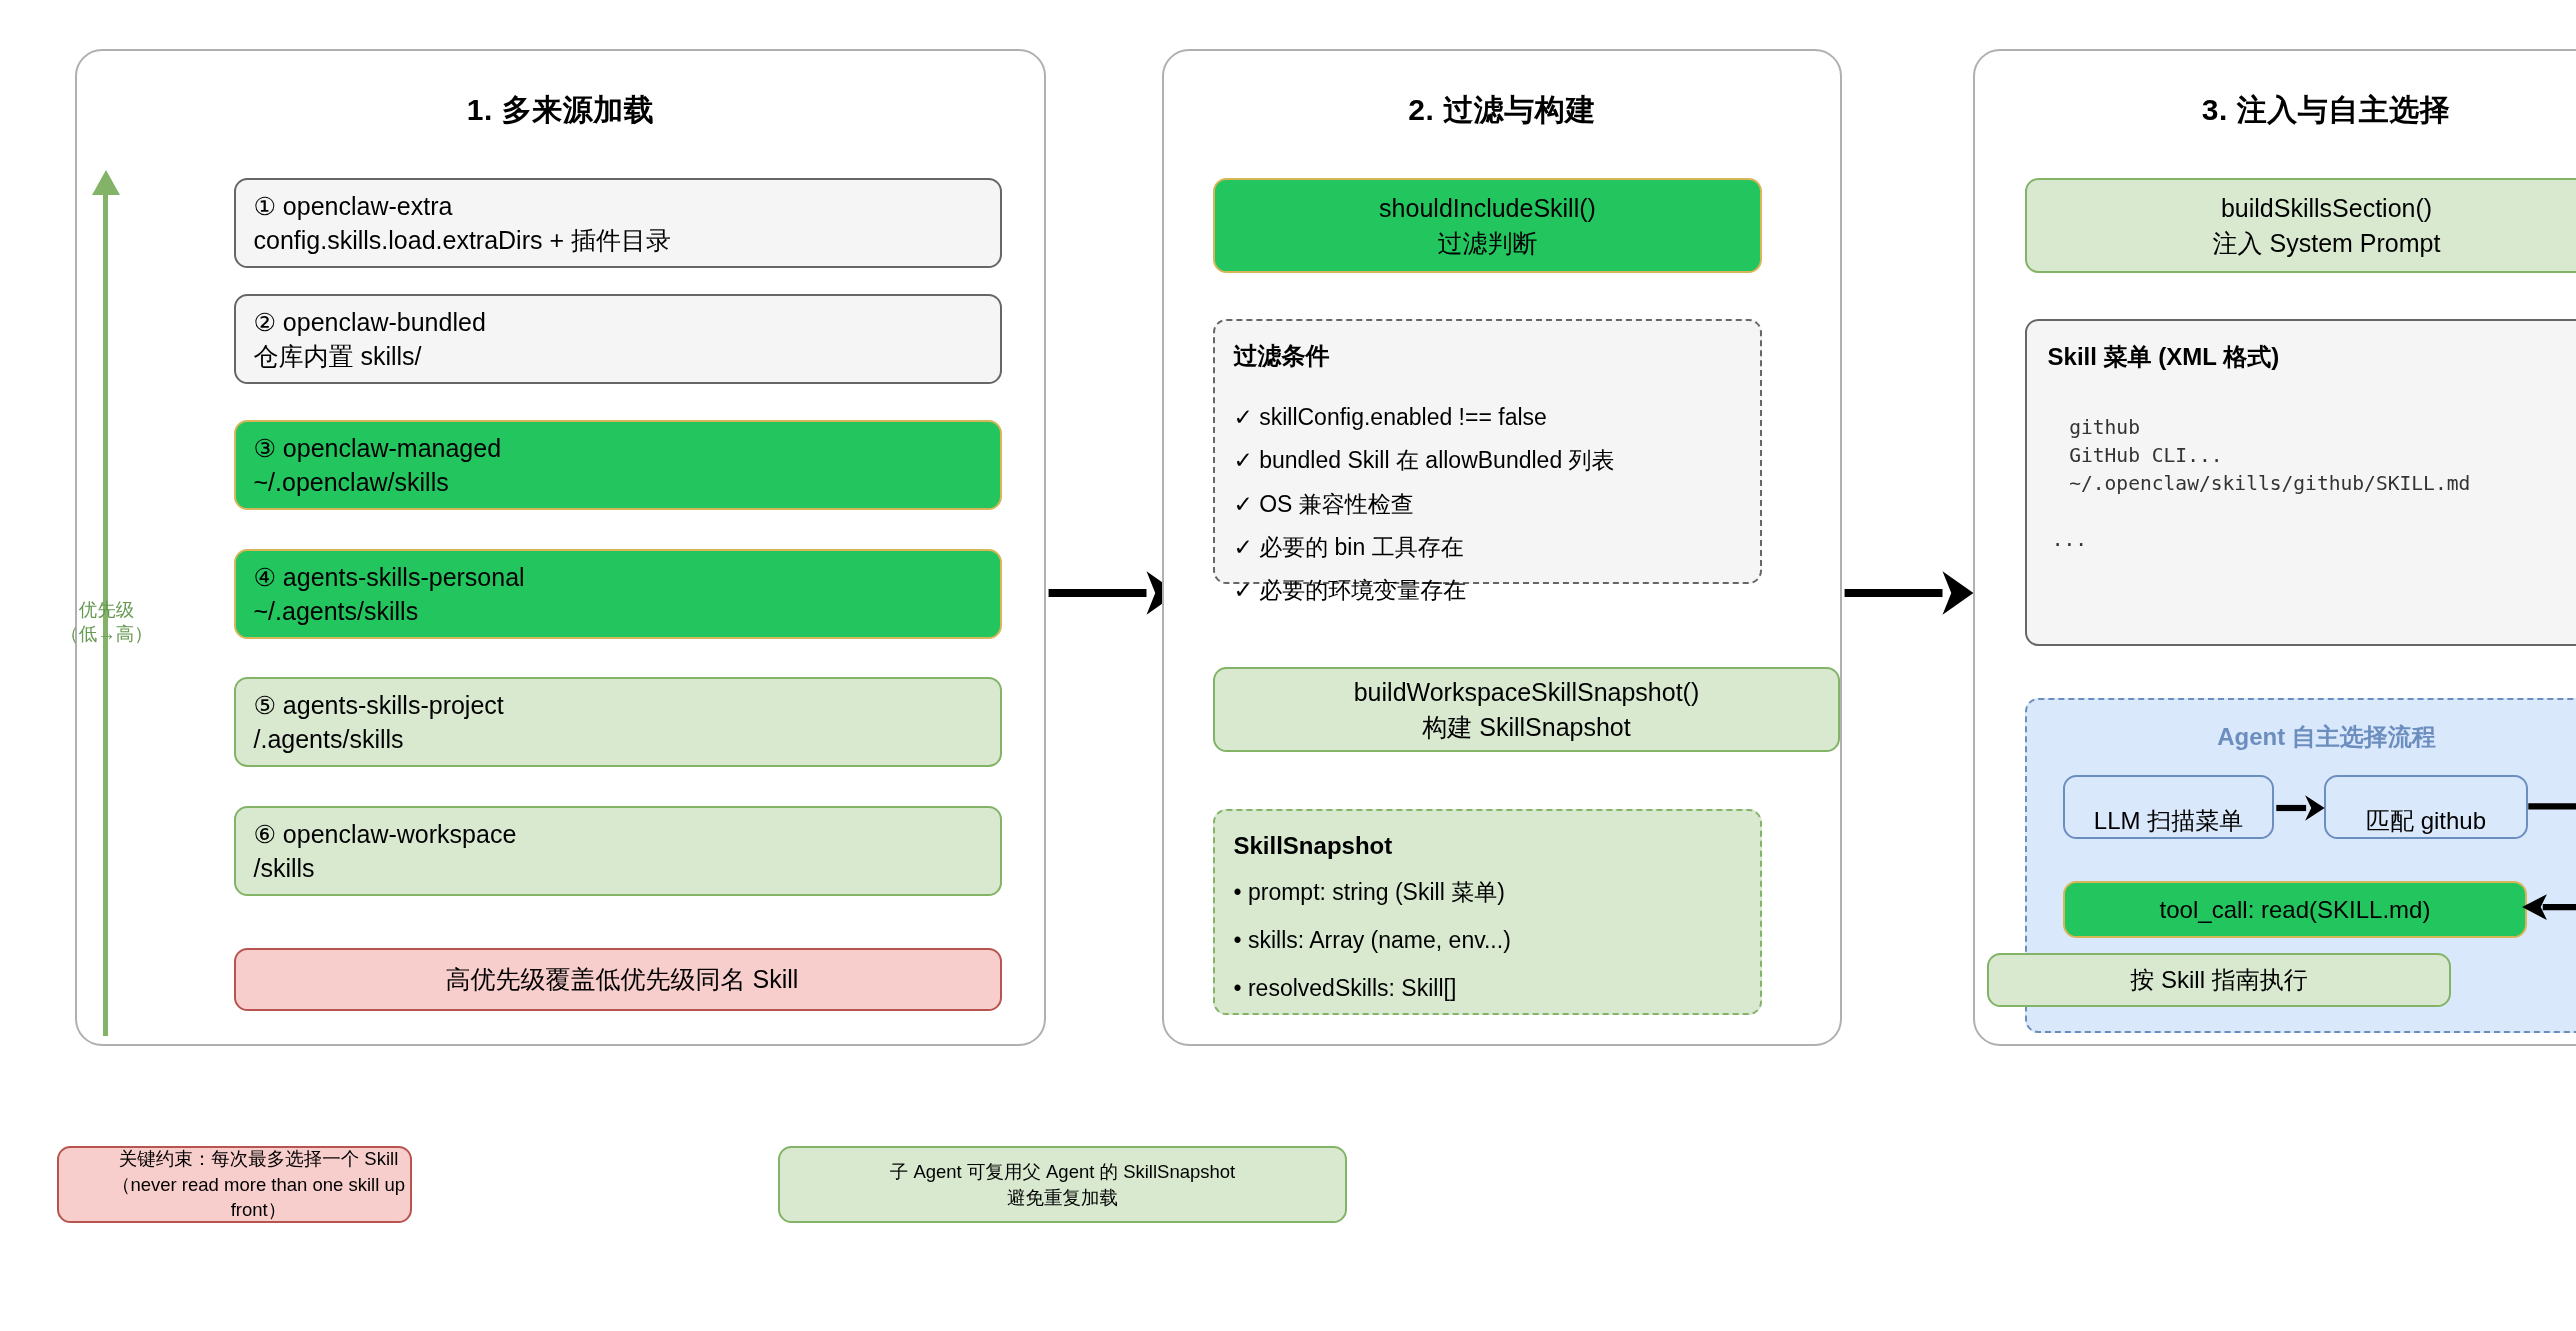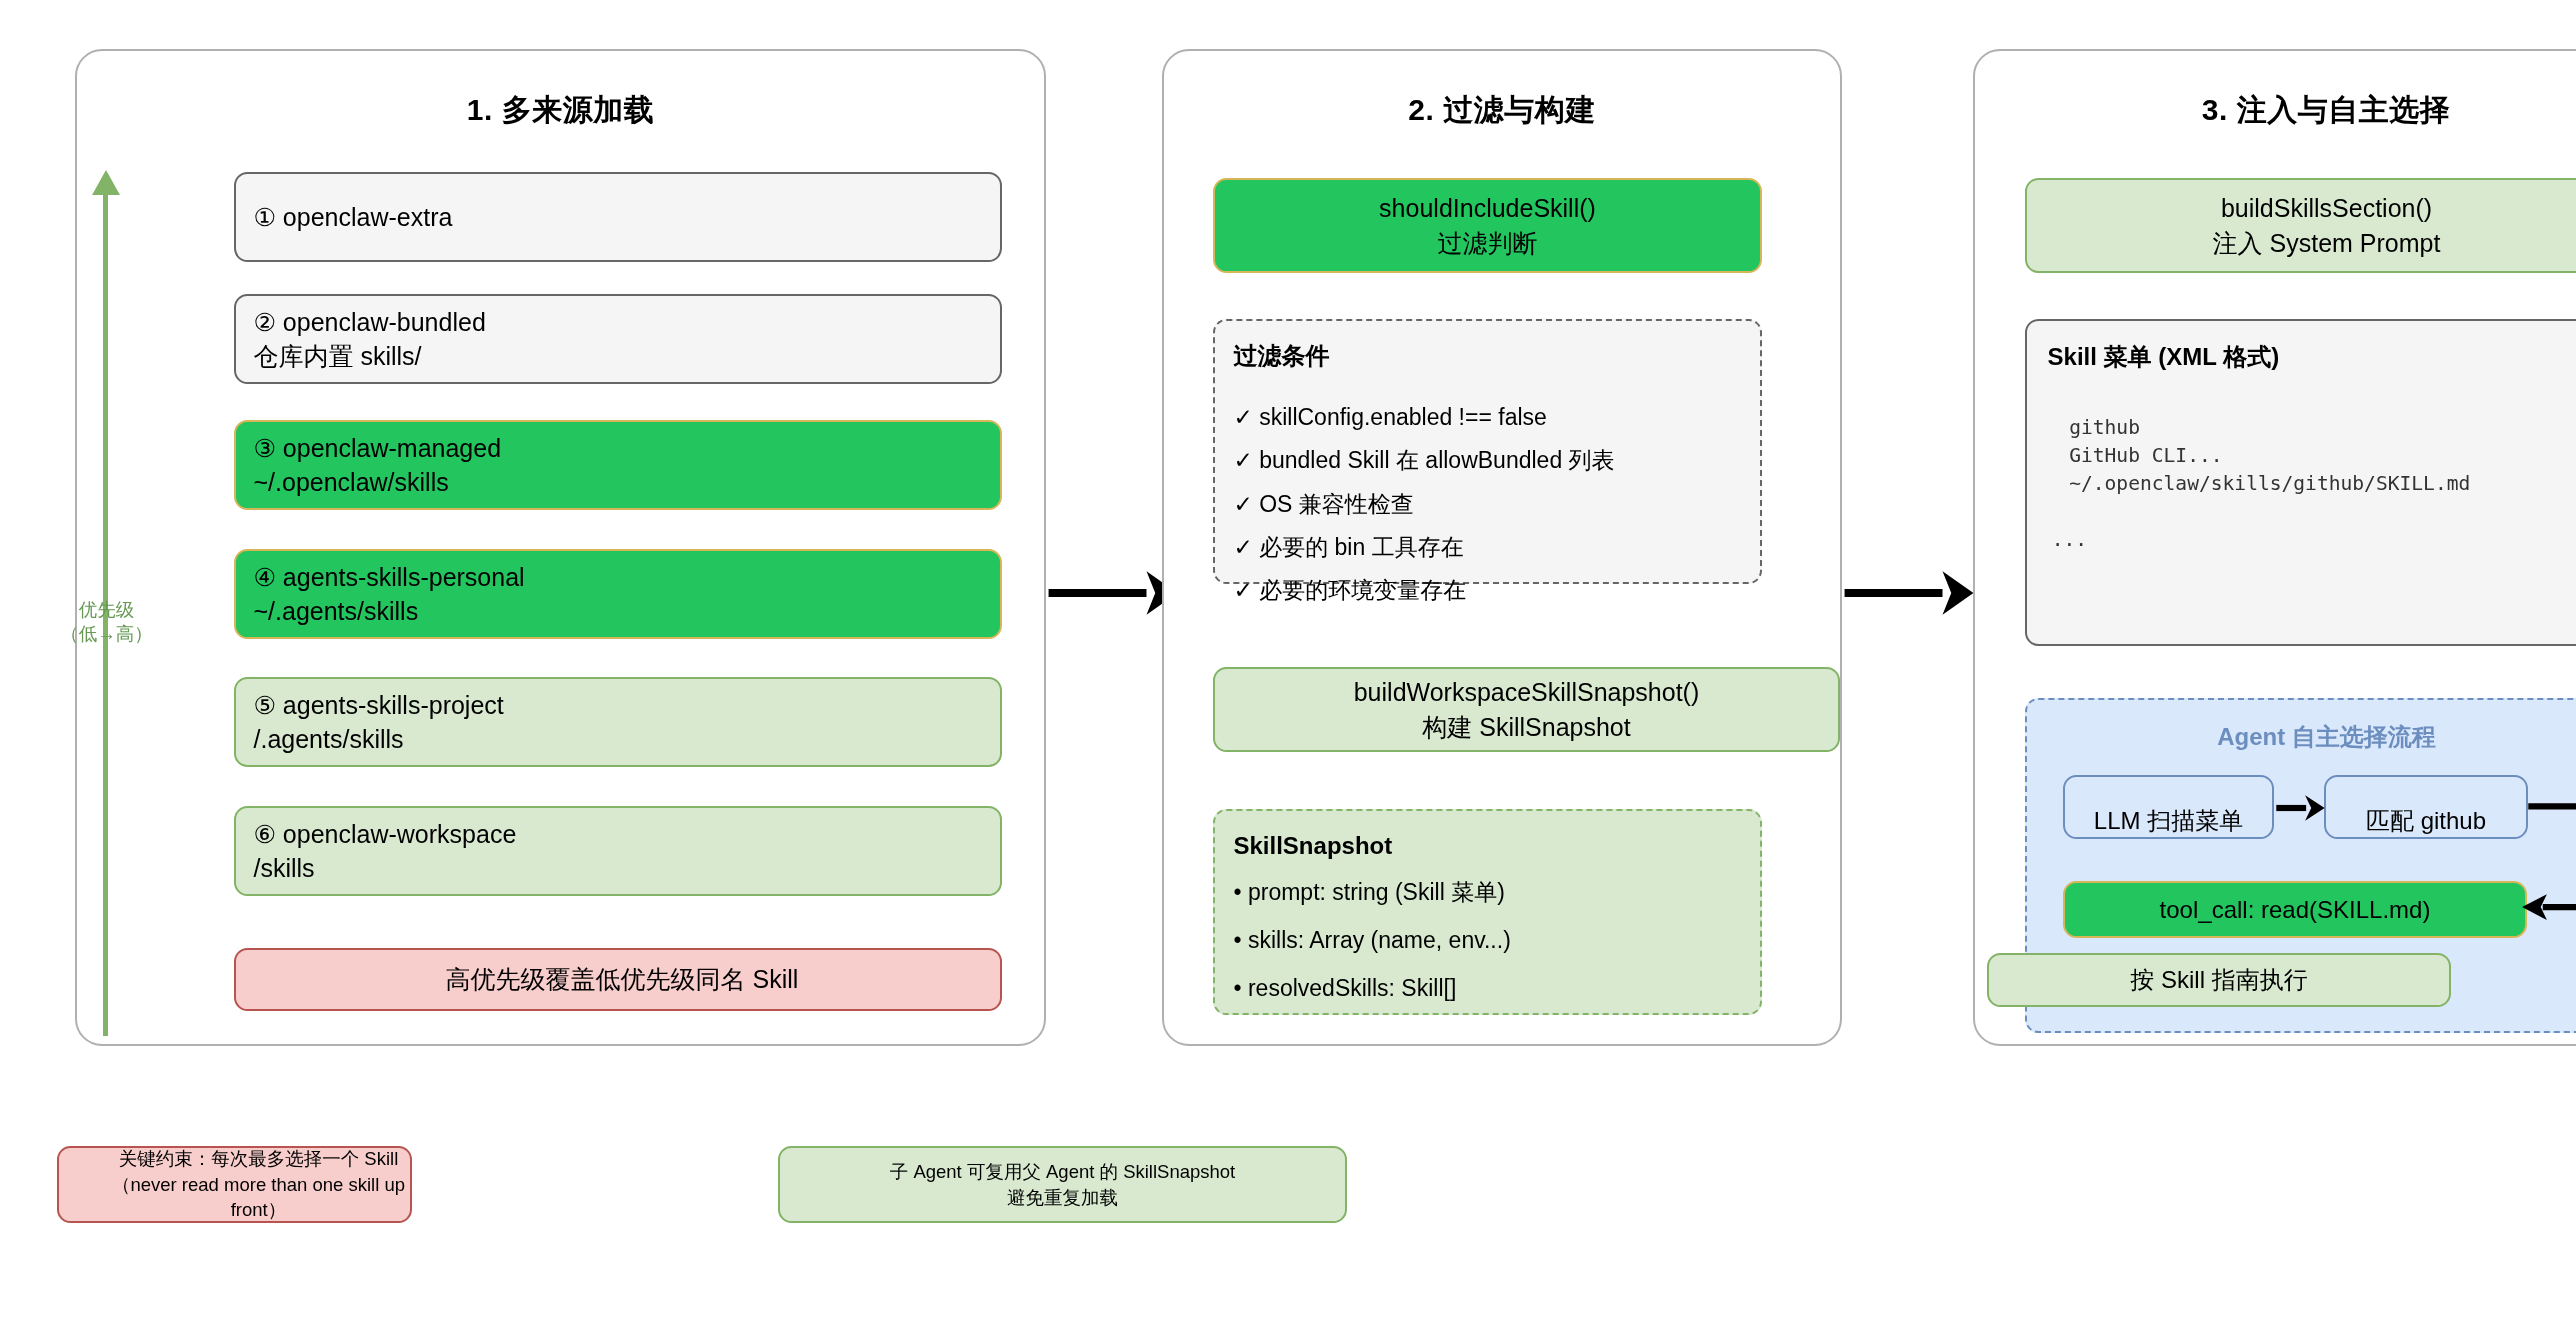--- a/index.html
+++ b/index.html
@@ -116,22 +116,23 @@
 <div class="panel" style="left:75px; top:49px; width:971px; height:997px;"></div>
 <div class="panel-title" style="left:75px; top:90px; width:971px;">1. 多来源加载</div>
 
 <div class="prio-arrow-head" style="left:92px; top:170px;"></div>
 <div class="prio-arrow-shaft" style="left:103px; top:194px; width:5.2px; height:842px;"></div>
 <div class="prio-label" style="left:59px; top:598px; width:95px;">
   <div>优先级</div>
   <div>（低→高）</div>
 </div>
 
-<div class="node left pad fill-gray" style="left:234px; top:172px; width:768px; height:90px;">
+<div class="node left pad fill-gray" style="left:234px; top:178px; width:768px; height:90px;">
   <div>① openclaw-extra</div>
+  <div>config.skills.load.extraDirs + 插件目录</div>
 </div>
 <div class="node left pad fill-gray" style="left:234px; top:294px; width:768px; height:90px;">
   <div>② openclaw-bundled</div>
   <div>仓库内置 skills/</div>
 </div>
 <div class="node left pad fill-yellow" style="left:234px; top:420px; width:768px; height:90px;">
   <div>③ openclaw-managed</div>
   <div>~/.openclaw/skills</div>
 </div>
 <div class="node left pad fill-yellow" style="left:234px; top:549px; width:768px; height:90px;">

